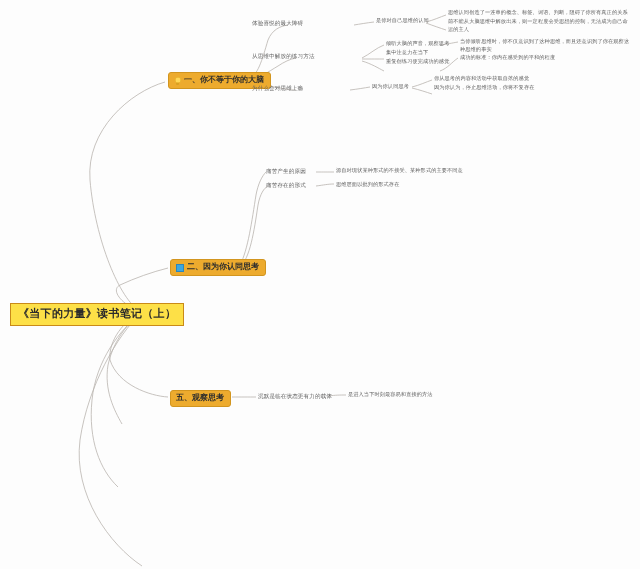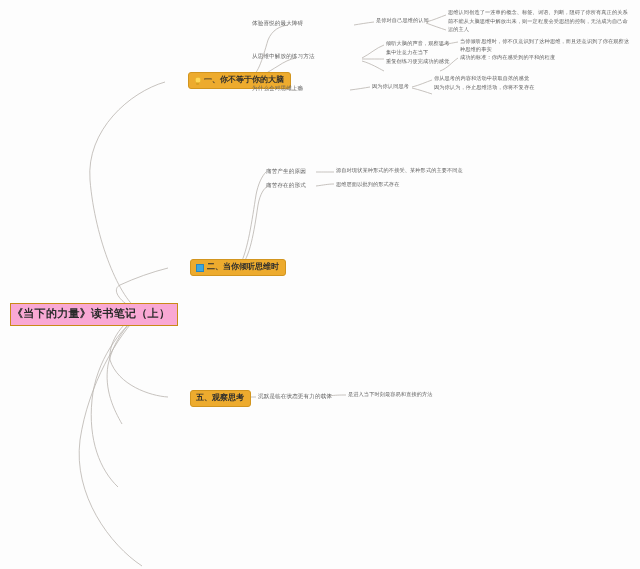--- a/index.html
+++ b/index.html
@@ -33,43 +33,42 @@
     stroke: #b9b4ae;
     stroke-width: 0.8;
   }
   
   .node {
     position: absolute;
     white-space: nowrap;
     box-sizing: border-box;
   }
   .node-root {
-    background: #f9a8d4;
+    background: #fde047;
     border: 1px solid #c98a18;
     border-radius: 0;
     color: #2b2b2b;
     font-size: 11px;
     font-weight: bold;
     letter-spacing: 0.3px;
-    padding: 4px 7px 5px 1px;
+    padding: 4px 7px 5px 7px;
     line-height: 1.1;
   }
   .node-branch {
     background: #edab2e;
     border: 1px solid #d2951f;
     border-radius: 3px;
     color: #2d2d2d;
     font-size: 8px;
     font-weight: bold;
     padding: 3px 6px 3px 5px;
     line-height: 1.1;
     display: flex;
     align-items: flex-end;
     gap: 3px;
-    margin-left: 20px;
   }
   .node-sub {
     color: #5d5d5d;
     font-size: 5.6px;
     line-height: 1.25;
     padding: 1px 0;
     letter-spacing: 0.1px;
   }
   .node-leaf {
     color: #5d5d5d;
@@ -195,21 +194,21 @@
 
   <div class="node node-leaf" style="left:372px; top:83px;">因为你认同思考</div>
 
   <div class="leaf-group" style="left:434px; top:75px; width:176px;">
     <div class="node-leaf">你从思考的内容和活动中获取自落的感觉</div>
     <div class="node-leaf">因为你认为，停止思维活动，你将不复存在</div>
   </div>
 
   <div class="node node-branch" style="left:170px; top:259px;">
     <span class="square-icon"></span>
-    <span>二、当你倾听思维时</span>
+    <span>二、因为你认同思考</span>
   </div>
 
   <div class="node node-sub" style="left:266px; top:167px;">痛苦产生的原因</div>
   <div class="node node-sub" style="left:266px; top:181px;">痛苦存在的形式</div>
 
   <div class="node node-leaf" style="left:336px; top:167px;">源自对现状某种形式的不接受、某种形式的主要不同意</div>
   <div class="node node-leaf" style="left:336px; top:181px;">思维层面以批判的形式存在</div>
 
   <div class="node node-branch" style="left:170px; top:390px;">
     <span>五、观察思考</span>

